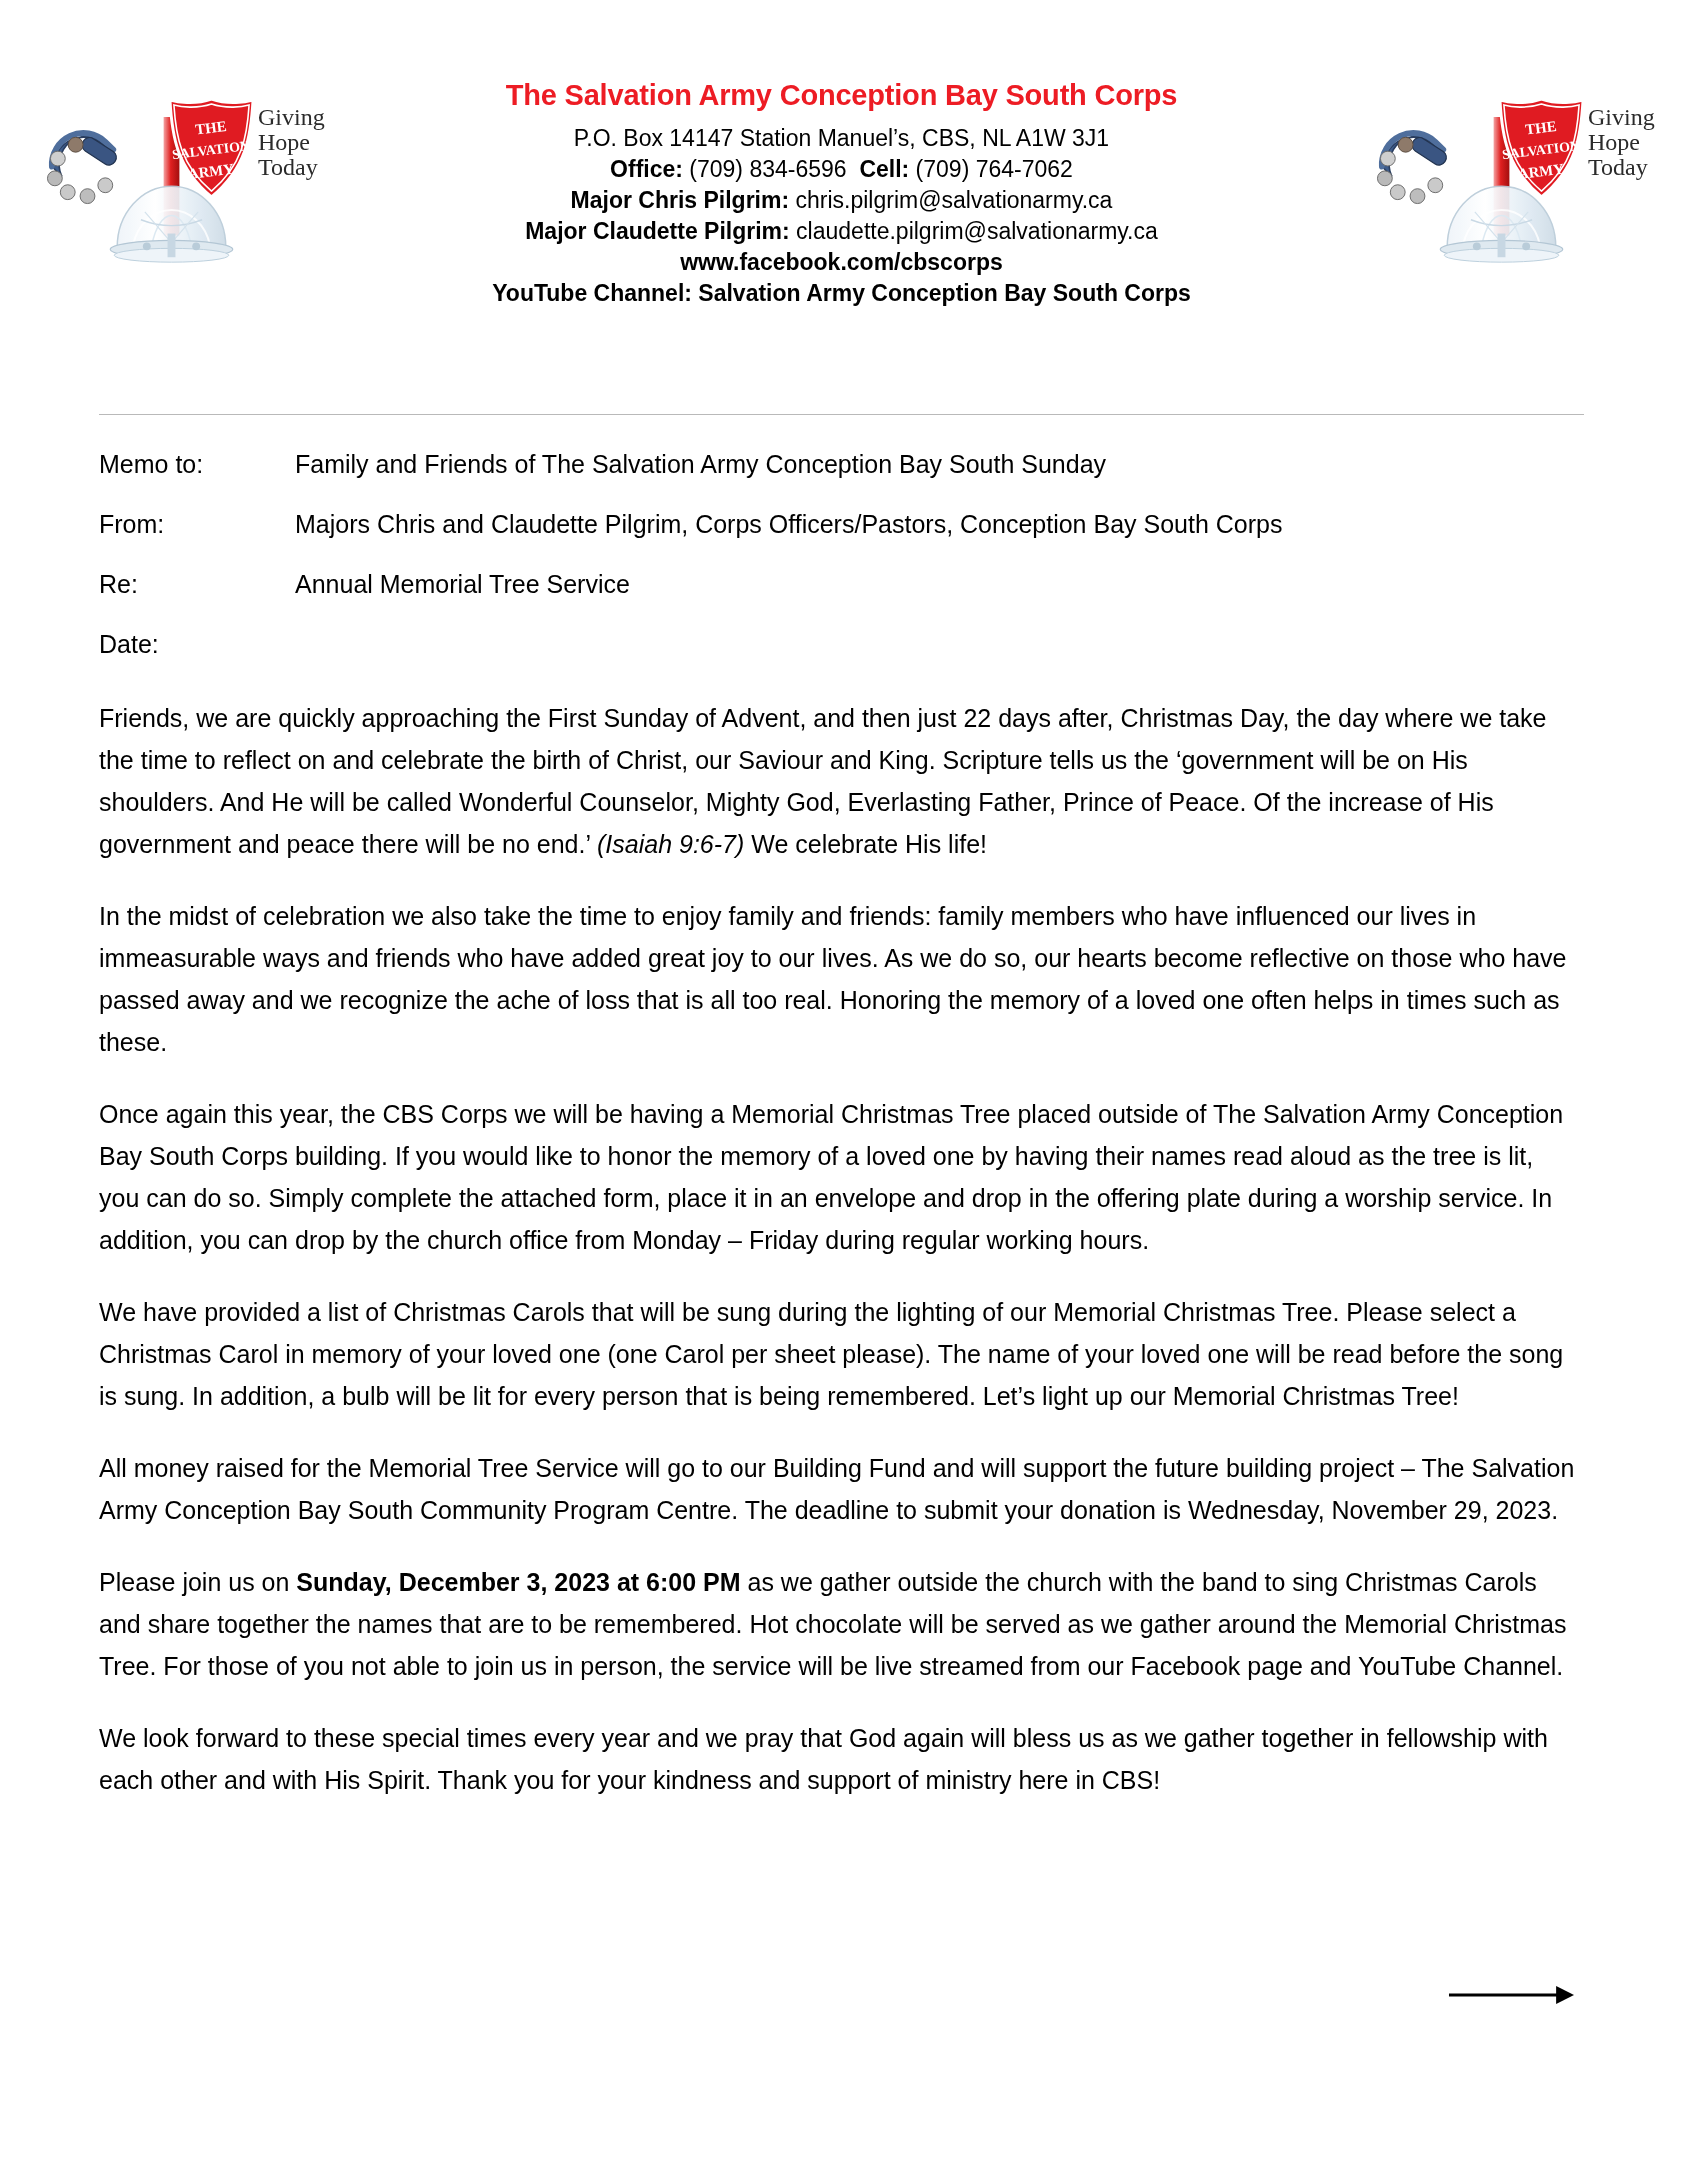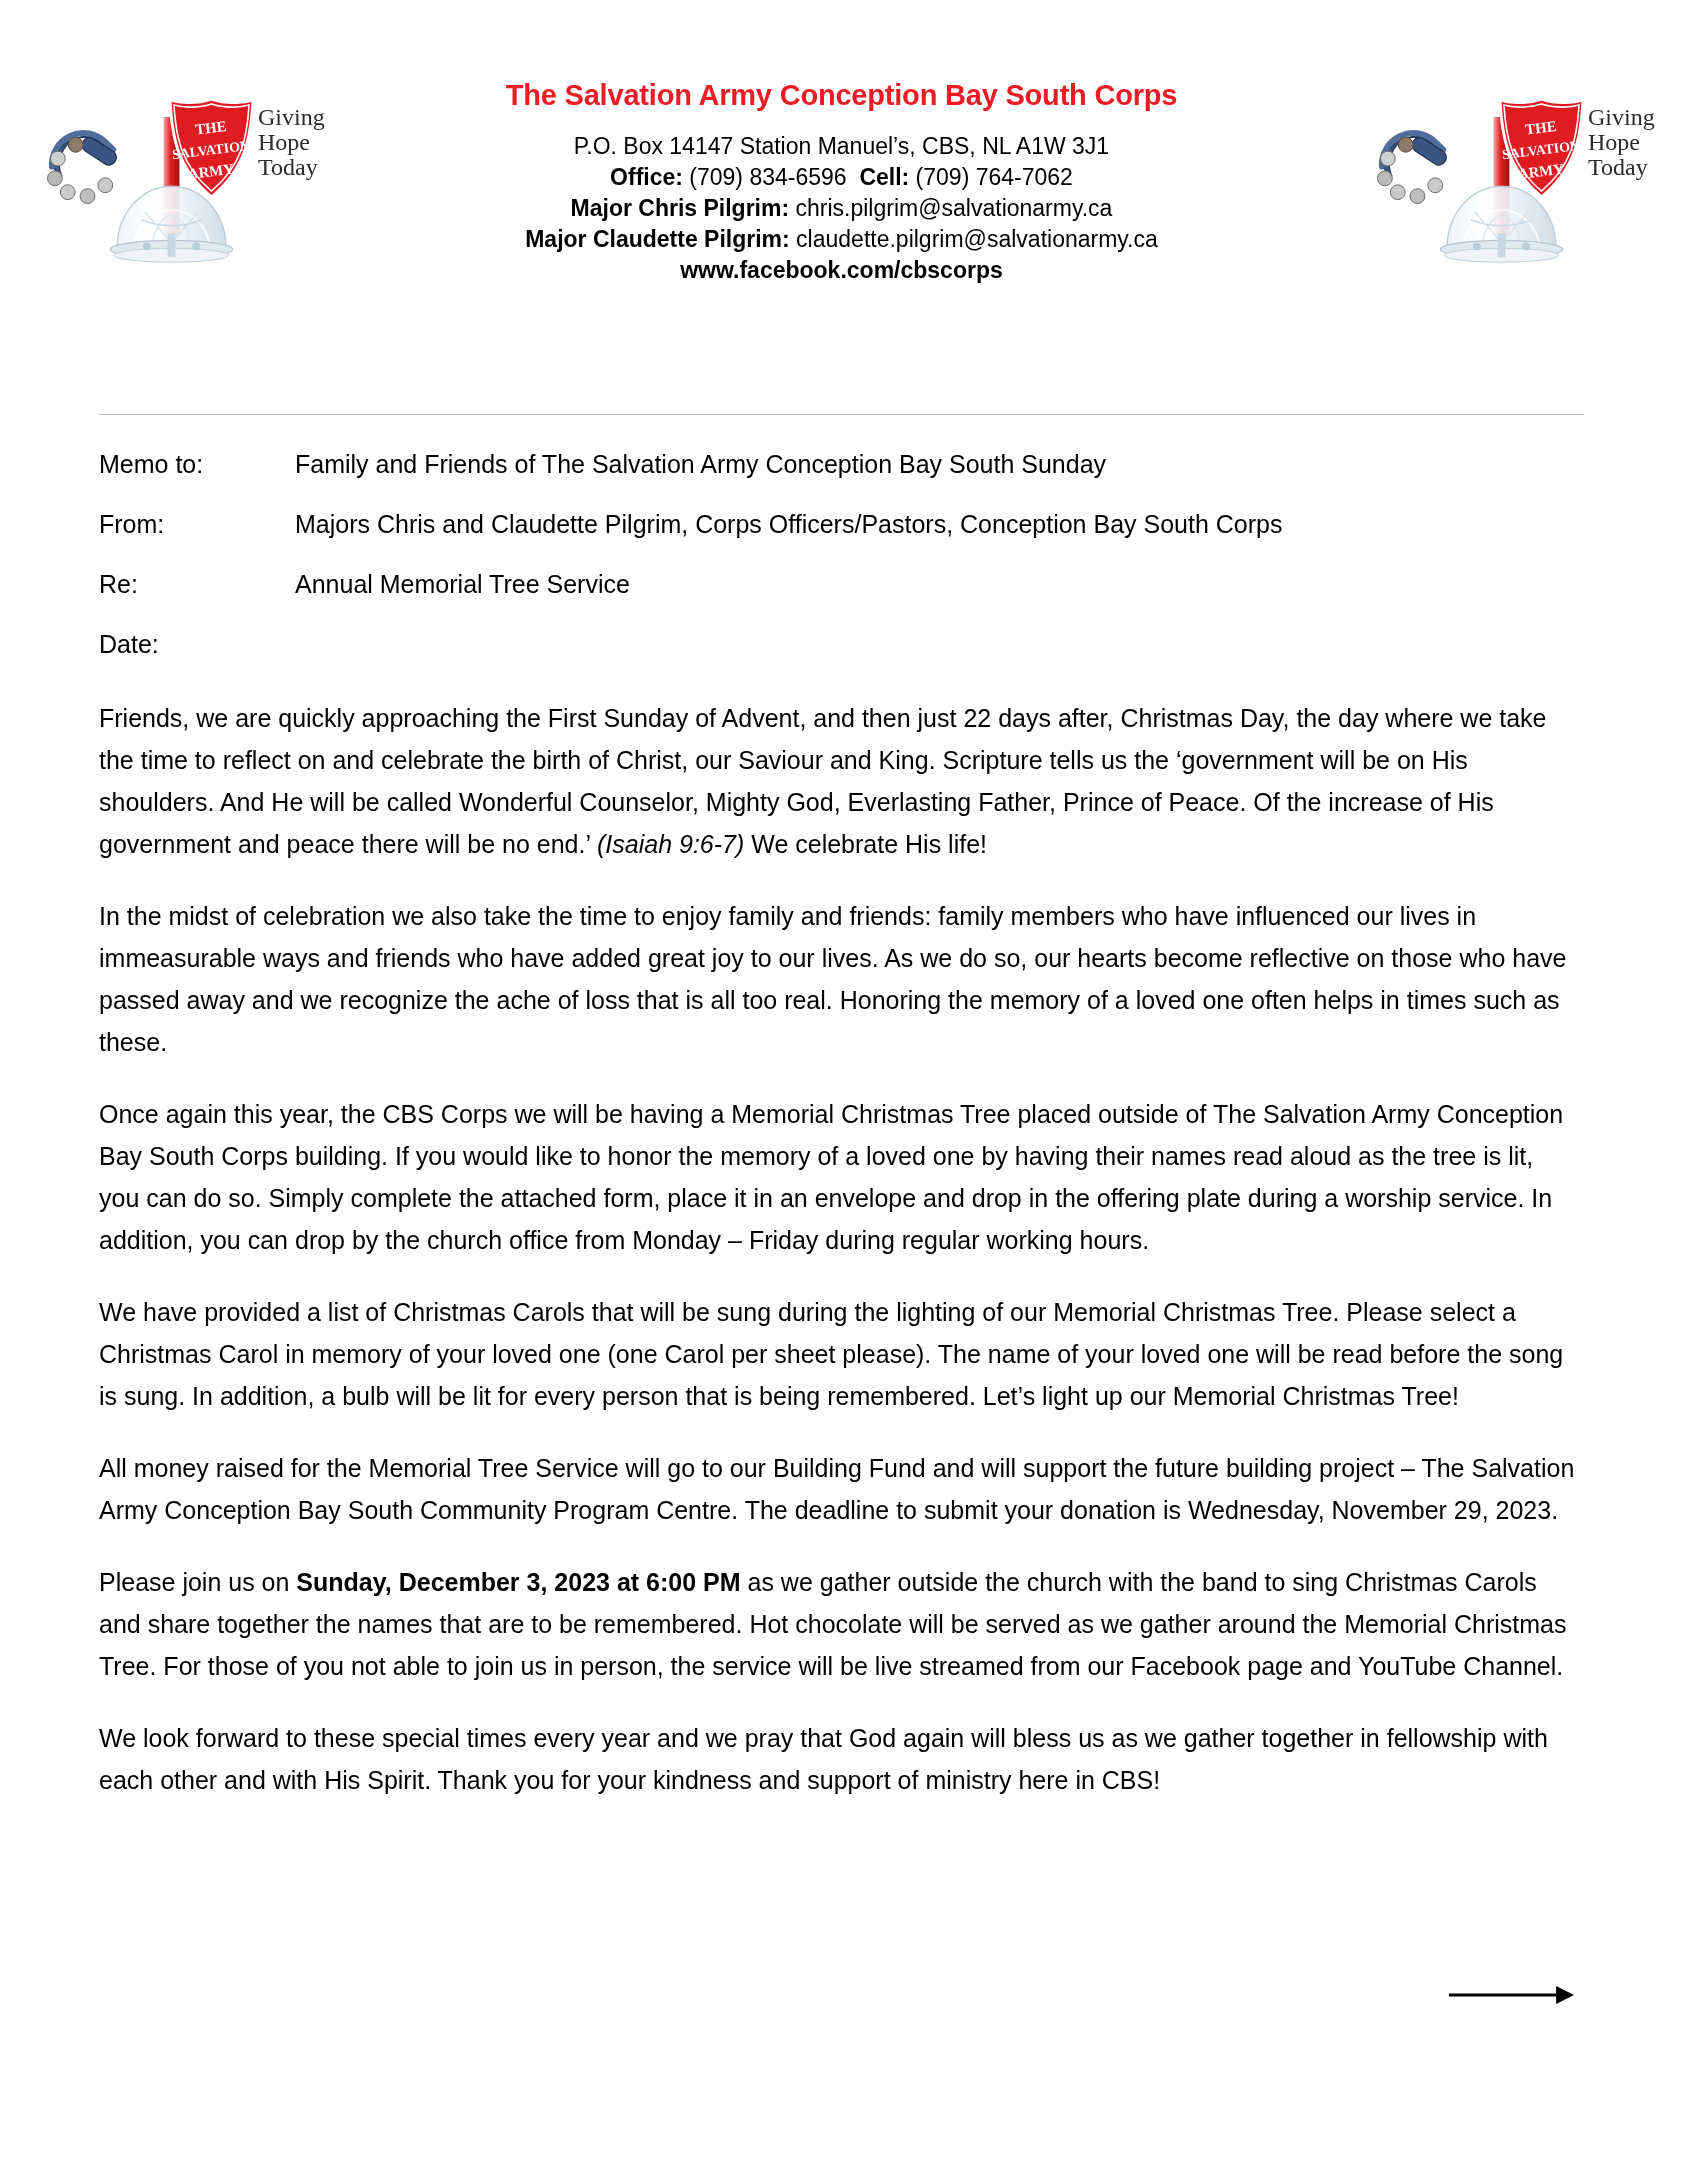--- a/index.html
+++ b/index.html
@@ -83,21 +83,21 @@
     right: 297px;
     top: 77px;
     text-align: center;
   }
   .org-title {
     color: #ED1C24;
     font-weight: bold;
     font-size: 29px;
     line-height: 36px;
     letter-spacing: -0.2px;
-    margin-bottom: 18px;
+    margin-bottom: 10px;
   }
   .hdr-line {
     font-size: 23px;
     line-height: 31px;
     white-space: nowrap;
   }
   .hdr-line b { font-weight: bold; }
   .hdr-line.bold { font-weight: bold; }
 
   .rule {
@@ -275,20 +275,21 @@
       <div class="hdr-line">
         <b>Office:</b><span> (709) 834-6596</span><span>&nbsp;&nbsp;</span><b>Cell:</b><span>  (709) 764-7062</span>
       </div>
       <div class="hdr-line">
         <b>Major Chris Pilgrim:</b><span> chris.pilgrim@salvationarmy.ca</span>
       </div>
       <div class="hdr-line">
         <b>Major Claudette Pilgrim:</b><span> claudette.pilgrim@salvationarmy.ca</span>
       </div>
       <div class="hdr-line bold">www.facebook.com/cbscorps</div>
+      <div class="hdr-line bold">YouTube Channel: Salvation Army Conception Bay South Corps</div>
     </div>
   </div>
 
   <div class="rule"></div>
 
   <div class="body-wrap">
 
     <div class="memo-row">
       <div class="memo-label">Memo to:</div>
       <div class="memo-value">Family and Friends of The Salvation Army Conception Bay South Sunday</div>

